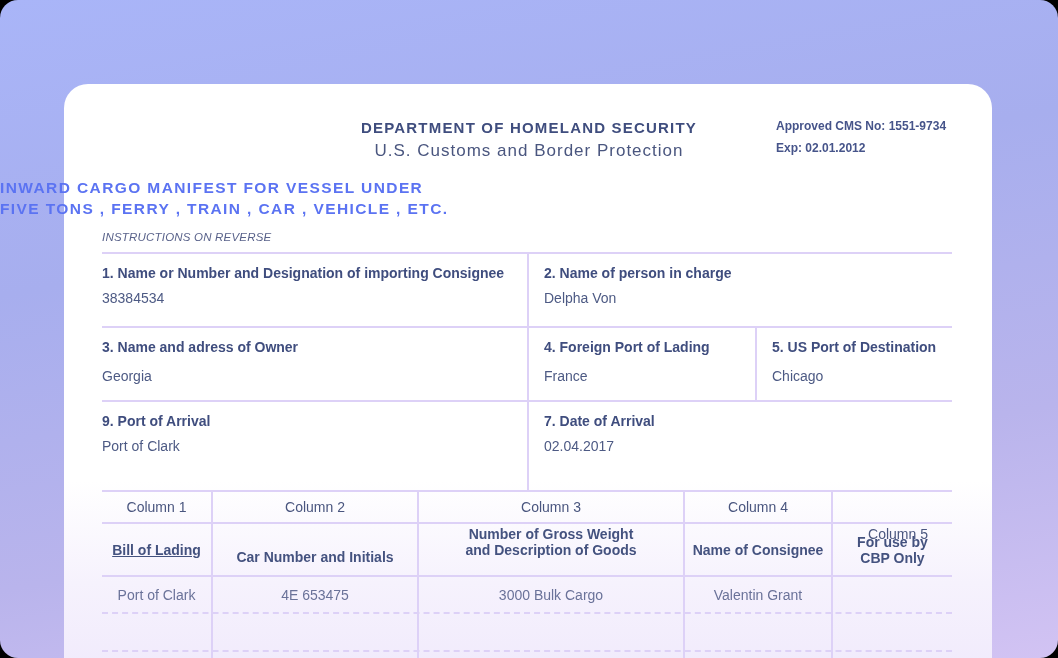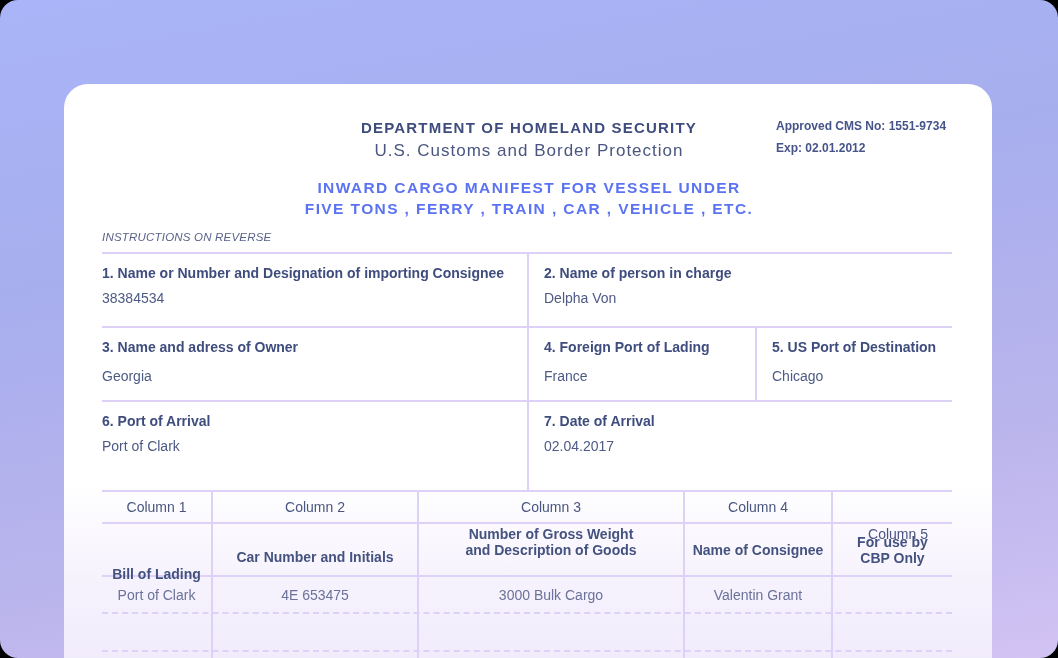--- a/index.html
+++ b/index.html
@@ -11,21 +11,21 @@
     background: linear-gradient(170deg, #a9b5f8 0%, #a7aeee 35%, #b9b4ec 70%, #d2c3f3 100%);
   }
   .card {
     position: absolute; left: 64px; top: 84px; width: 928px; height: 640px;
     border-radius: 24px;
     background: linear-gradient(180deg, #ffffff 0%, #ffffff 62%, #f6f2fd 78%, #ede6fb 100%);
   }
   .abs { position: absolute; }
   .hdr-dept { left: 0; width: 1058px; top: 119px; text-align: center; font-size: 15px; font-weight: bold; letter-spacing: 1.2px; color: #3f4d7e; padding-left: 0; }
   .hdr-sub { left: 0; width: 1058px; top: 141px; text-align: center; font-size: 17px; letter-spacing: 1px; color: #4a567f; }
-  .hdr-title { left: 0; width: 1058px; text-align: center; font-size: 15.5px; font-weight: bold; letter-spacing: 1.4px; color: #5b73f2; }
+  .hdr-title { left: 0; width: 1058px; font-size: 15.5px; font-weight: bold; letter-spacing: 1.4px; color: #5b73f2; }
   .meta { left: 776px; font-size: 12px; font-weight: bold; color: #46548a; }
   .instr { left: 102px; top: 231px; font-size: 11.5px; font-style: italic; color: #59628a; letter-spacing: 0.2px; }
   .hline { position: absolute; height: 2px; background: #ddd1f7; }
   .vline { position: absolute; width: 2px; background: #ddd1f7; }
   .dline { position: absolute; height: 0; border-top: 2px dashed #ddd1f7; }
   .lbl { font-size: 14px; font-weight: bold; color: #3f4d7e; white-space: nowrap; }
   .val { font-size: 14px; color: #4d5a84; white-space: nowrap; }
   .cell { position: absolute; display: flex; align-items: center; justify-content: center; text-align: center; }
   .colhead { font-size: 14px; color: #4a567f; }
   .colsub { font-size: 14px; font-weight: bold; color: #44527f; line-height: 16px; }
@@ -71,21 +71,21 @@
     <div class="lbl">4. Foreign Port of Lading</div>
     <div class="val" style="margin-top:13px;">France</div>
   </div>
 
   <div class="abs" style="left:772px; top:339px;">
     <div class="lbl">5. US Port of Destination</div>
     <div class="val" style="margin-top:13px;">Chicago</div>
   </div>
 
   <div class="abs" style="left:102px; top:413px;">
-    <div class="lbl">6. Port of Arrival</div>
+    <div class="lbl">9. Port of Arrival</div>
     <div class="val" style="margin-top:9px;">Port of Clark</div>
   </div>
 
   <div class="abs" style="left:544px; top:413px;">
     <div class="lbl">7. Date of Arrival</div>
     <div class="val" style="margin-top:9px;">02.04.2017</div>
   </div>
 
   <div class="hline" style="left:102px; width:850px; top:522px;"></div>
   <div class="hline" style="left:102px; width:850px; top:575px;"></div>
@@ -95,21 +95,21 @@
   <div class="vline" style="left:417px; top:491px; height:170px;"></div>
   <div class="vline" style="left:683px; top:491px; height:170px;"></div>
   <div class="vline" style="left:831px; top:491px; height:170px;"></div>
 
   <div class="cell colhead" style="left:102px; width:109px; top:492px; height:30px;">Column 1</div>
   <div class="cell colhead" style="left:213px; width:204px; top:492px; height:30px;">Column 2</div>
   <div class="cell colhead" style="left:419px; width:264px; top:492px; height:30px;">Column 3</div>
   <div class="cell colhead" style="left:685px; width:146px; top:492px; height:30px;">Column 4</div>
   <div class="cell colhead" style="left:833px; width:119px; top:516px; height:36px;padding-left:11px;">Column 5</div>
 
-  <div class="cell colsub" style="left:102px; width:109px; top:548px; height:51px;">Bill of Lading</div>
+  <div class="cell colsub" style="left:102px; width:109px; top:524px; height:51px;text-decoration:underline;">Bill of Lading</div>
   <div class="cell colsub" style="left:213px; width:204px; top:524px; height:66px;">Car Number and Initials</div>
   <div class="cell colsub" style="left:419px; width:264px; top:524px; height:36px; flex-direction:column;">
     <span>Number of Gross Weight</span>
     <span>and Description of Goods</span>
   </div>
   <div class="cell colsub" style="left:685px; width:146px; top:524px; height:51px;">Name of Consignee</div>
   <div class="cell colsub" style="left:833px; width:119px; top:524px; height:51px; flex-direction:column;">
     <span>For use by</span>
     <span>CBP Only</span>
   </div>

